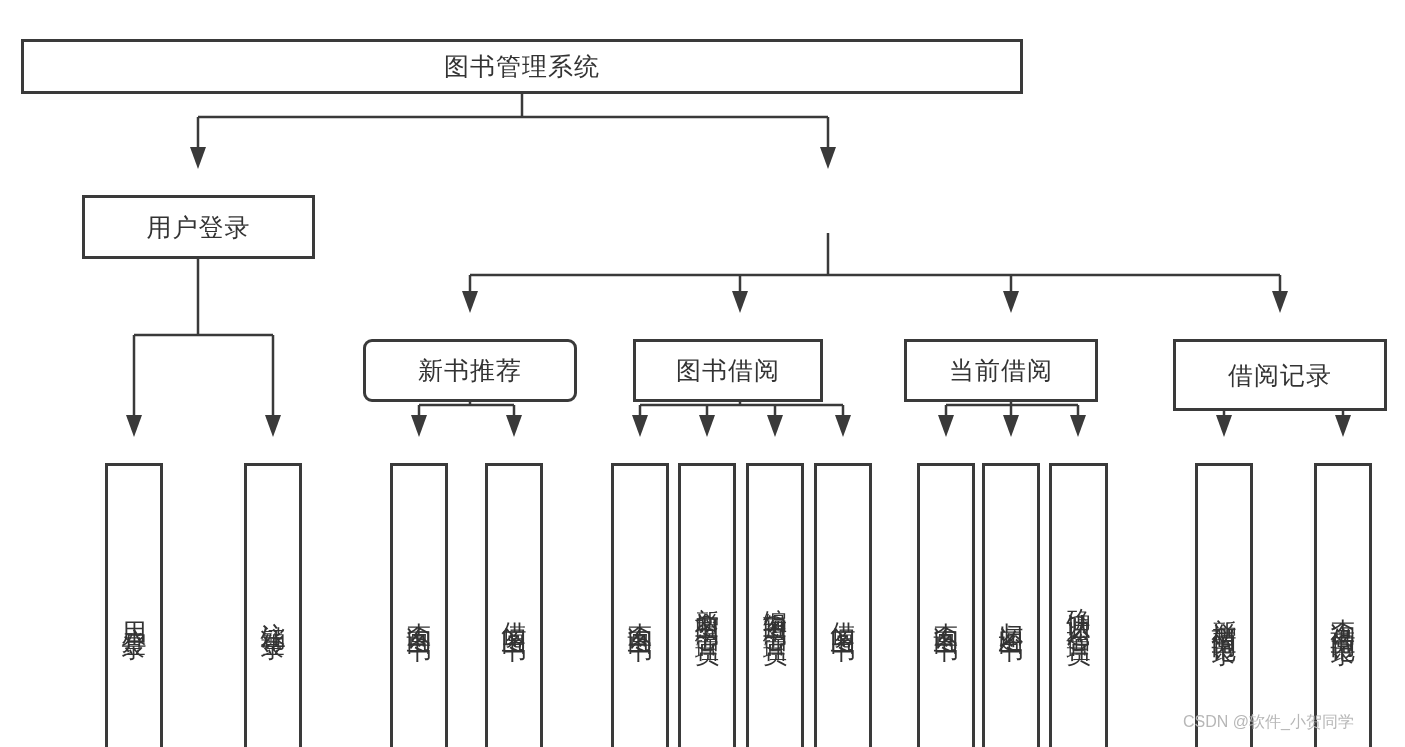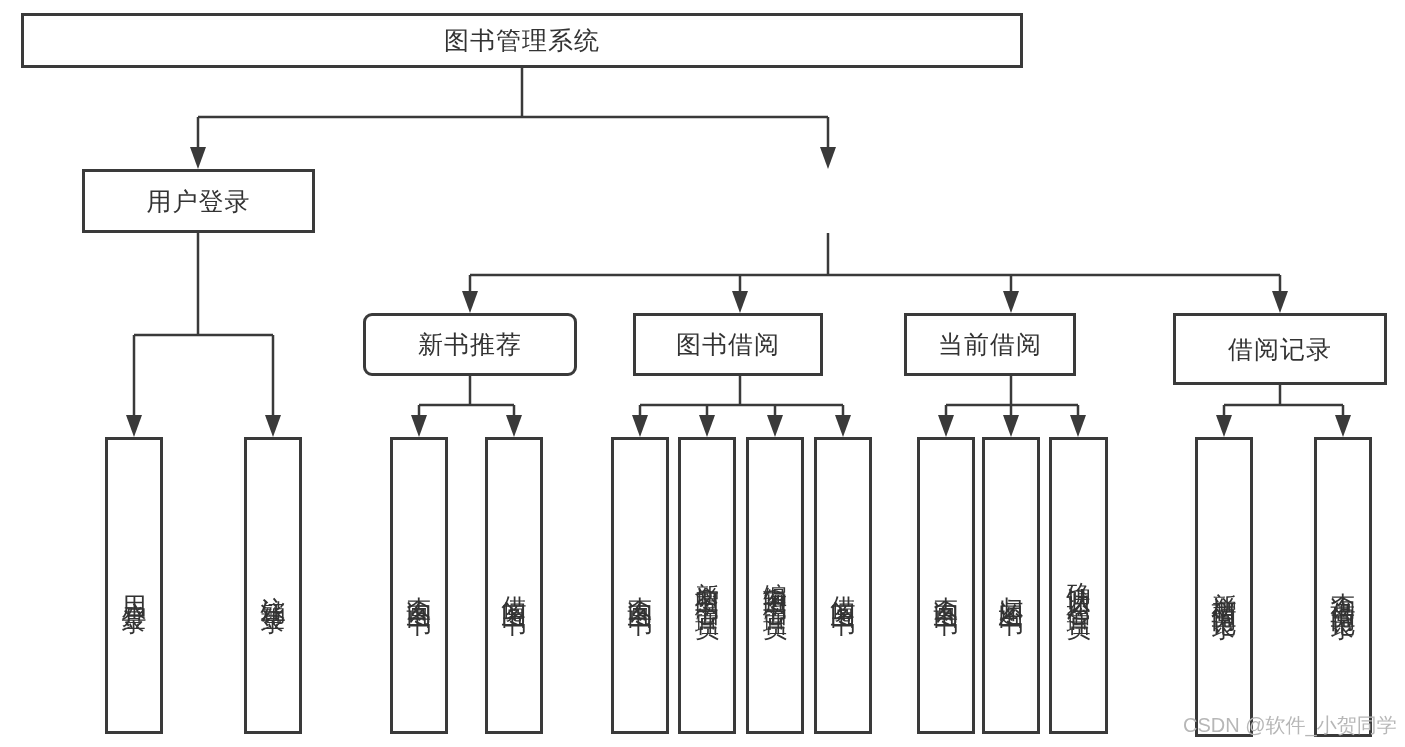--- a/index.html
+++ b/index.html
@@ -14,34 +14,35 @@
   .node{
     position:absolute;
     background:#ffffff;
     border:3px solid #3a3a3a;
     box-sizing:border-box;
     display:flex;
     align-items:center;
     justify-content:center;
     color:#333333;
     font-size:25px;
+    margin-top:26px;
   }
   .h-node{letter-spacing:1px;}
   .v-node span{
     writing-mode:vertical-rl;
     text-orientation:mixed;
     letter-spacing:5px;
     line-height:1;
     white-space:nowrap;
   }
   .watermark{
     position:absolute;
     left:1183px;top:712px;
     width:215px;
-    font-size:20px;
+    font-size:16px;
     color:#b7b7b7;
     white-space:nowrap;
     letter-spacing:0px;
   }
 </style>
 </head>
 <body>
 
 <div id="stage">
 
@@ -118,21 +119,21 @@
   <div class="node h-node" style="left:82px;top:169px;width:233px;height:64px;">
     <span>用户登录</span>
   </div>
 
   <div class="node h-node" style="left:363px;top:313px;width:214px;height:63px;border-radius:9px;">
     <span>新书推荐</span>
   </div>
   <div class="node h-node" style="left:633px;top:313px;width:190px;height:63px;">
     <span>图书借阅</span>
   </div>
-  <div class="node h-node" style="left:904px;top:313px;width:172px;height:63px;">
+  <div class="node h-node" style="left:904px;top:313px;width:194px;height:63px;">
     <span>当前借阅</span>
   </div>
   <div class="node h-node" style="left:1173px;top:313px;width:214px;height:72px;">
     <span>借阅记录</span>
   </div>
 
   <div class="node v-node" style="left:105px;top:437px;width:58px;height:297px;">
     <span>用户登录</span>
   </div>
   <div class="node v-node" style="left:244px;top:437px;width:58px;height:297px;">

